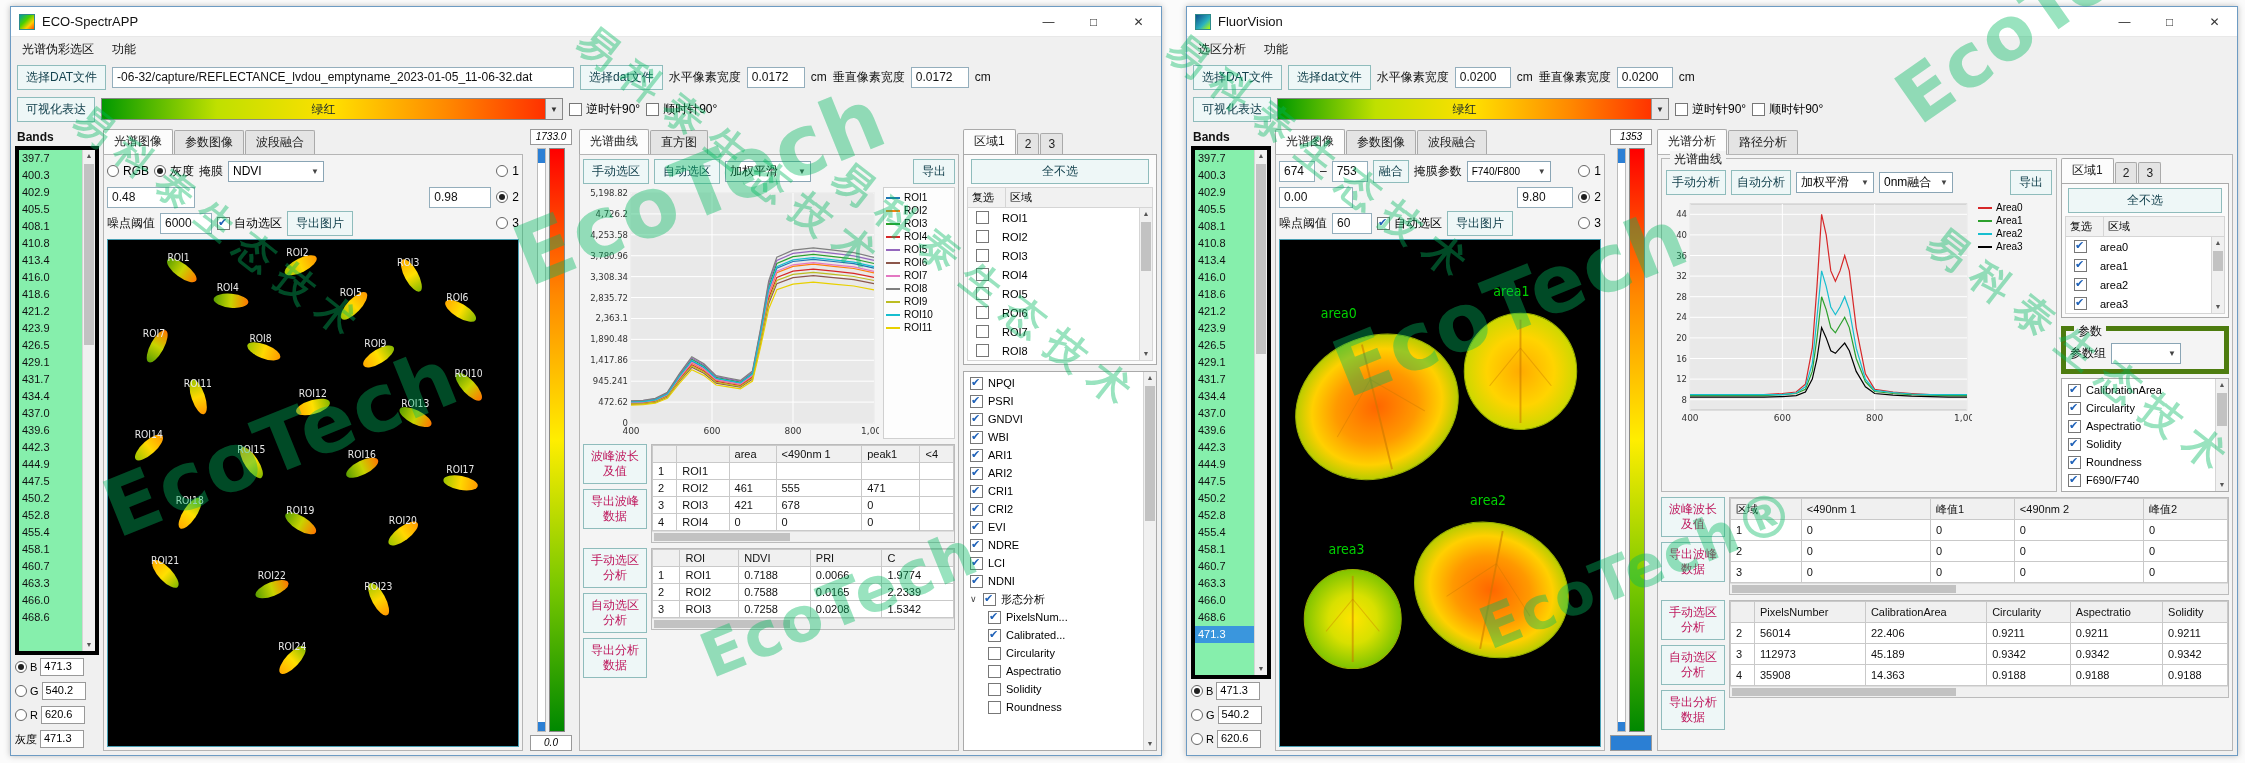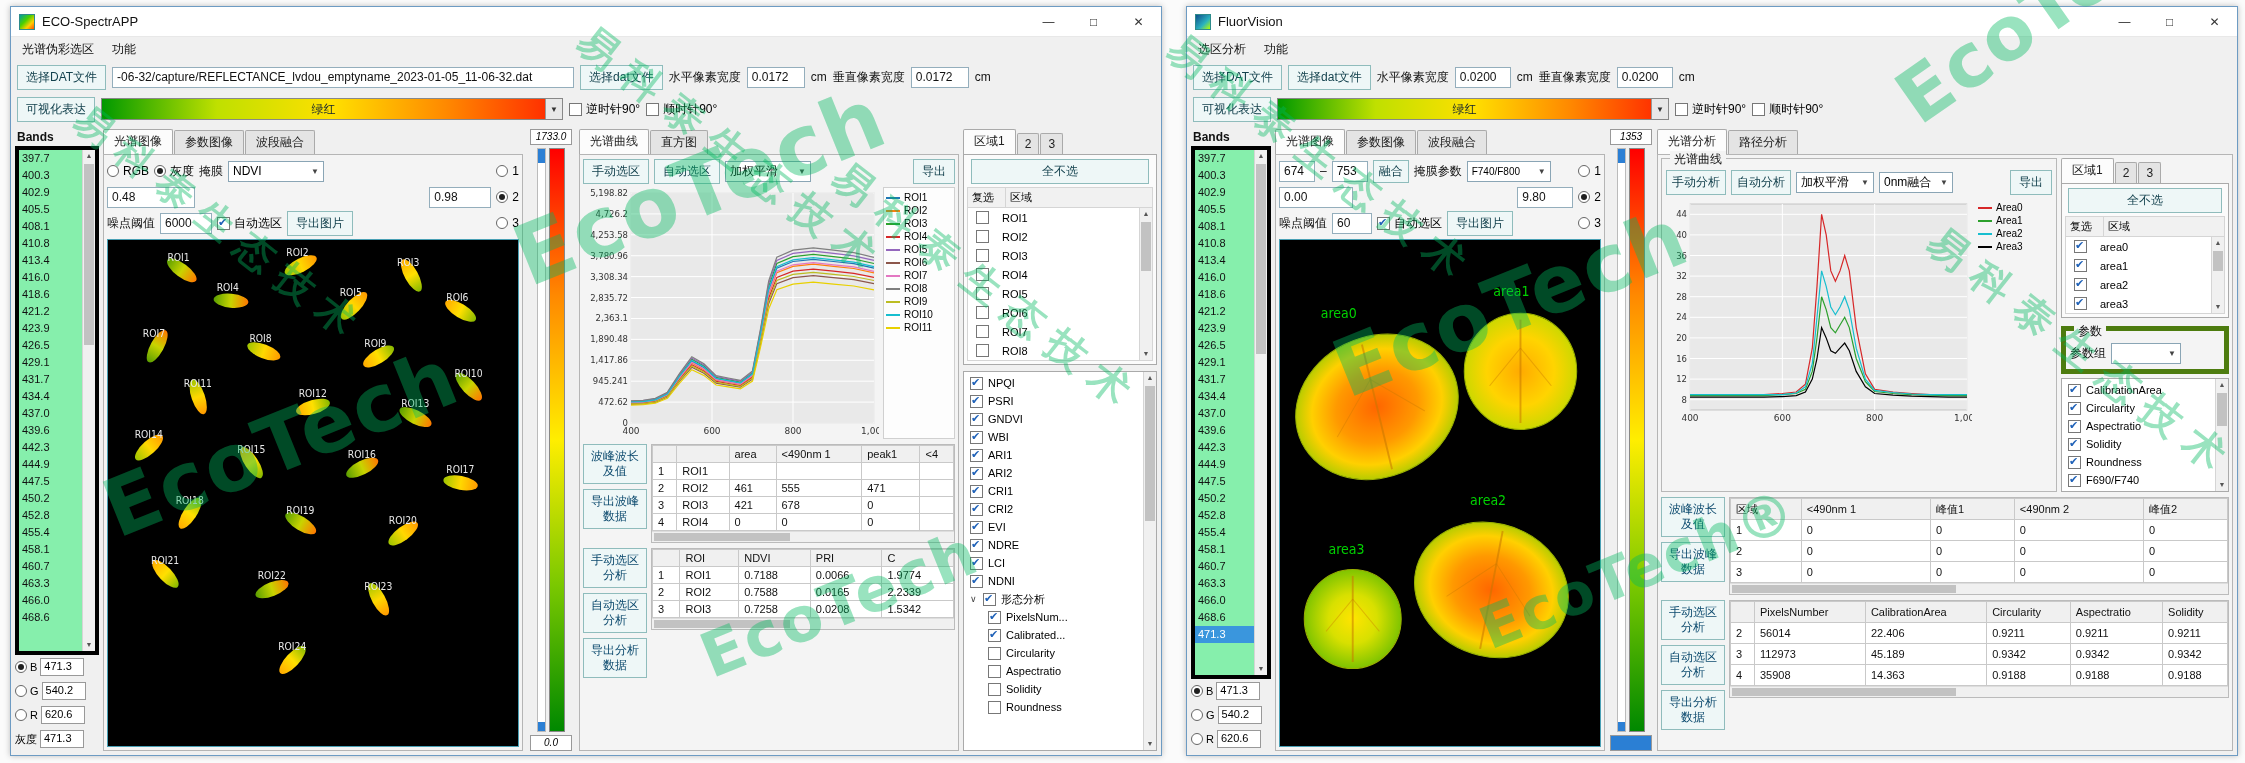--- a/index.html
+++ b/index.html
@@ -87,21 +87,21 @@
   #win-left .curve-panel{width:380px;}
   .chart-row{display:flex;gap:4px;flex:none;margin-top:3px;}
   .legend{display:flex;flex-direction:column;gap:2px;padding:4px 2px;background:#fdfdfd;
     border:1px solid #d0d0d0;font-size:10px;overflow:hidden;flex:1;}
   .legend-item{display:flex;align-items:center;gap:4px;white-space:nowrap;}
   .lg-line{width:14px;height:2px;flex:none;}
   
   .table-sec{display:flex;gap:4px;margin-top:5px;flex:none;align-items:flex-start;}
   .side-btns{width:64px;display:flex;flex-direction:column;gap:5px;flex:none;}
   .side-btn{white-space:pre-line;font-size:12px;padding:4px 2px;text-align:center;
-    background:#eef7f7;border:1px solid #8fbcbc;color:#0c4a6e;line-height:1.25;}
+    background:#eef7f7;border:1px solid #8fbcbc;color:#be185d;line-height:1.25;}
   .tbl-wrap{flex:1;border:1px solid #bbb;background:#fff;over flow:hidden;min-width:0;}
   table{border-collapse:collapse;background:#fff;font-size:11px;width:100%;}
   th,td{border:1px solid #c9c9c9;padding:2px 5px;text-align:left;height:17px;
     white-space:nowrap;color:#111;font-weight:normal;}
   th{background:#f0f0f0;}
   #win-right td,#win-right th{height:21px;}
   .hsb{height:11px;background:#f0f0f0;border-top:1px solid #ddd;position:relative;}
   .hsb-h{position:absolute;left:2px;width:45%;top:1px;bottom:1px;background:#c2c2c2;}
   
   .right-col{flex:1;display:flex;flex-direction:column;min-width:0;}

